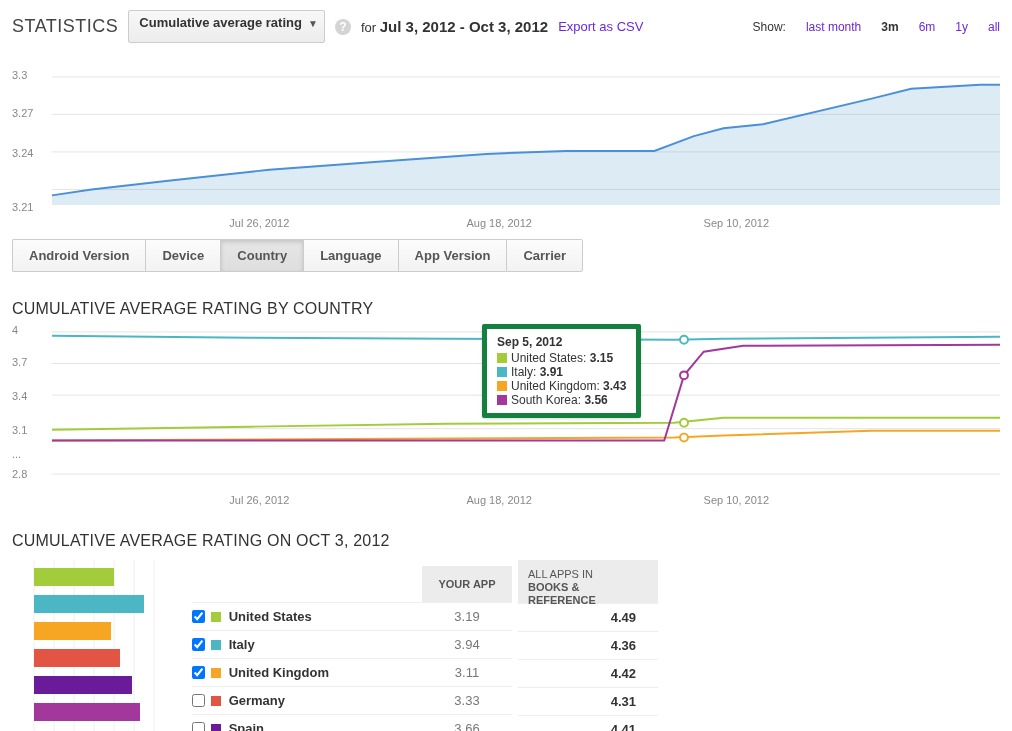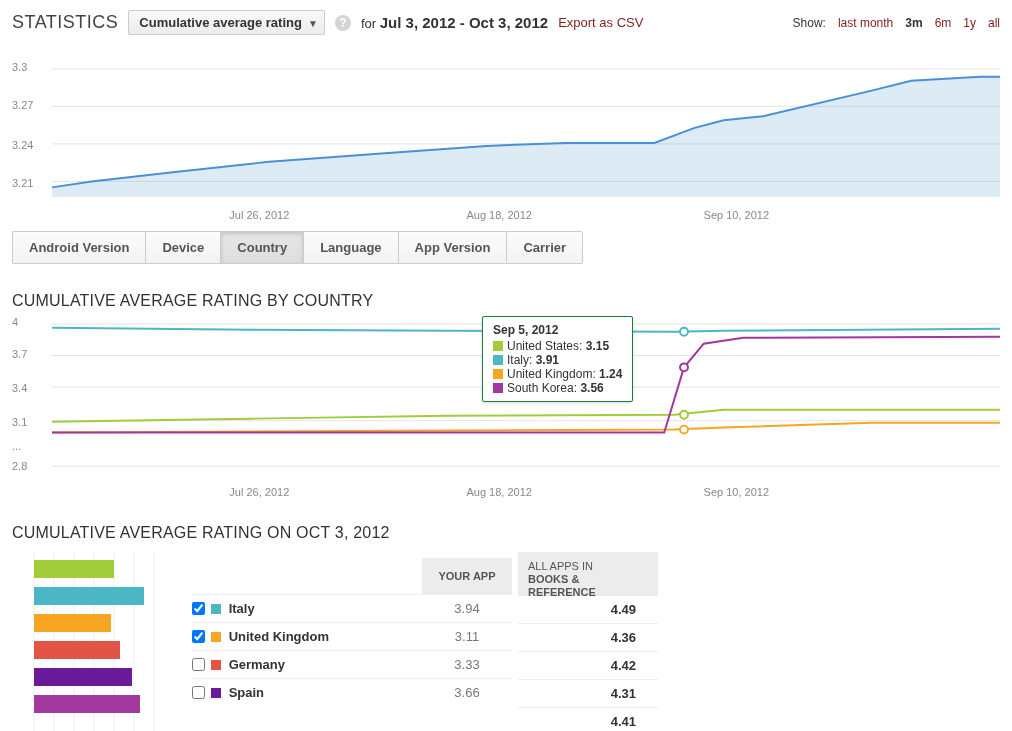--- a/index.html
+++ b/index.html
@@ -1,46 +1,46 @@
 <!DOCTYPE html>
 <html><head>
 <meta charset="utf-8">
 <style>
   html,body{margin:0;padding:0;font-family:Arial,Helvetica,sans-serif;font-size:13px;color:#333;background:#fff;}
   .wrap{width:1012px;padding:10px 12px 16px;box-sizing:border-box;}
   
   .hdr{display:flex;align-items:center;gap:10px;}
   .title{font-size:18px;font-weight:300;color:#444;letter-spacing:0.5px;}
-  .drop{border:1px solid #ccc;border-radius:2px;background:linear-gradient(#f8f8f8,#ececec);padding:4px 22px 4px 10px;font-weight:bold;position:relative;cursor:pointer;}
+  .drop{border:1px solid #ccc;border-radius:2px;background:linear-gradient(#f8f8f8,#ececec);padding:4px 22px 12px 10px;font-weight:bold;position:relative;cursor:pointer;}
   .drop .caret{position:absolute;right:6px;top:7px;font-size:10px;color:#555;}
   .help-icon{width:16px;height:16px;border-radius:50%;background:#d4d4d4;color:#fff;display:flex;align-items:center;justify-content:center;font-weight:bold;font-size:12px;}
   .range{font-size:15px;color:#333;font-weight:bold;}
-  .link{color:#7f1d1d;cursor:pointer;}
-  .rangepick{margin-left:auto;display:flex;align-items:center;gap:12px;font-size:12px;}
+  .link{color:#6d28d9;cursor:pointer;}
+  .rangepick{margin-left:auto;display:flex;align-items:center;gap:20px;font-size:12px;}
   .rangepick .sel{color:#333;font-weight:bold;}
   
   .chart1{position:relative;height:160px;margin-top:24px;}
   .chart1 svg{position:absolute;inset:0;}
   .ylbl{position:absolute;left:0;font-size:11px;color:#888;}
   .xlbl{position:absolute;bottom:-2px;font-size:11px;color:#888;}
   .plot1,.plot2{position:absolute;left:40px;right:0;top:0;bottom:20px;}
   .grid line{stroke:#e4e4e4;}
   
   .tabs{display:flex;margin-top:12px;}
   .tab{border:1px solid #ccc;border-right:none;padding:8px 16px;background:linear-gradient(#fcfcfc,#f2f2f2);font-weight:bold;color:#555;cursor:pointer;}
   .tab:last-child{border-right:1px solid #ccc;}
   .tab:first-child{border-radius:2px 0 0 2px;}
   .tab:last-child{border-radius:0 2px 2px 0;}
   .tab.active{background:linear-gradient(#e6e6e6,#dedede);box-shadow:inset 0 2px 4px rgba(0,0,0,0.15);text-align:center;}
   
   .sectitle{font-size:16px;font-weight:300;color:#333;margin:28px 0 6px;letter-spacing:0.2px;}
   
   .chart2{position:relative;height:180px;}
   
-  .tip{position:absolute;left:470px;top:0;background:#fff;border:1px solid #15803d;border-radius:2px;padding:6px 10px;font-size:12px;box-shadow:0 1px 3px rgba(0,0,0,0.15);}
+  .tip{position:absolute;left:470px;top:0;background:#fff;border:5px solid #15803d;border-radius:2px;padding:6px 10px;font-size:12px;box-shadow:0 1px 3px rgba(0,0,0,0.15);}
   .tip .date{font-weight:bold;margin-bottom:2px;}
   .sq{display:inline-block;width:10px;height:10px;margin-right:4px;vertical-align:-1px;}
   
   .snaprow{display:flex;align-items:flex-start;margin-top:10px;}
   .barbox{width:170px;height:190px;position:relative;}
   .barbox svg{position:absolute;inset:0;}
   .tablebox{flex:0 0 320px;margin-left:10px;}
   .colhead{display:flex;align-items:flex-end;height:42px;}
   .colhead .spacer{flex:1;}
   .colhead .cell{background:#ececec;width:90px;text-align:center;font-size:11px;color:#555;font-weight:bold;padding:12px 0;}
@@ -78,21 +78,21 @@
       <span class="link">6m</span>
       <span class="link">1y</span>
       <span class="link">all</span>
     </div>
   </div>
 
   <div class="chart1">
     <span class="ylbl" style="top:2px">3.3</span>
     <span class="ylbl" style="top:40px">3.27</span>
     <span class="ylbl" style="top:80px">3.24</span>
-    <span class="ylbl" style="top:118px">3.21</span>
+    <span class="ylbl" style="top:134px">3.21</span>
     <span class="xlbl" style="left:22%">Jul 26, 2012</span>
     <span class="xlbl" style="left:46%">Aug 18, 2012</span>
     <span class="xlbl" style="left:70%">Sep 10, 2012</span>
     <div class="plot1">
       <svg viewBox="0 0 960 140" preserveAspectRatio="none">
         <g class="grid">
           <line x1="0" y1="10" x2="960" y2="10"></line>
           <line x1="0" y1="48" x2="960" y2="48"></line>
           <line x1="0" y1="86" x2="960" y2="86"></line>
           <line x1="0" y1="124" x2="960" y2="124"></line>
@@ -145,21 +145,21 @@
         <circle class="marker" cx="640" cy="52" r="4" stroke="#a2379c"></circle>
         <circle class="marker" cx="640" cy="100" r="4" stroke="#a2cc3a"></circle>
         <circle class="marker" cx="640" cy="115" r="4" stroke="#f6a623"></circle>
       </svg>
     </div>
 
     <div class="tip">
       <div class="date">Sep 5, 2012</div>
       <div><span class="sq" style="background:#a2cc3a"></span><span>United States:</span> <b>3.15</b></div>
       <div><span class="sq" style="background:#4bb7c5"></span><span>Italy:</span> <b>3.91</b></div>
-      <div><span class="sq" style="background:#f6a623"></span><span>United Kingdom:</span> <b>1.24</b></div>
+      <div><span class="sq" style="background:#f6a623"></span><span>United Kingdom:</span> <b>3.43</b></div>
       <div><span class="sq" style="background:#a2379c"></span><span>South Korea:</span> <b>3.56</b></div>
     </div>
   </div>
 
   <div class="sectitle">CUMULATIVE AVERAGE RATING ON OCT 3, 2012</div>
   <div class="snaprow">
 
     <div class="barbox">
       <svg viewBox="0 0 170 190">
         <g stroke="#eee">
@@ -179,20 +179,21 @@
         <rect x="22" y="143" width="106" height="18" fill="#a2379c"></rect>
       </svg>
     </div>
 
     <div class="tablebox">
       <div class="colhead">
         <div class="spacer"></div>
         <div class="cell">YOUR APP</div>
       </div>
       <div class="rows" id="snaprows">
+          <div class="r"><input type="checkbox" checked="" style=""><span class="sq" style="background:#a2cc3a"></span>&nbsp;<span class="name">United States</span><span class="val">3.19</span></div>
           <div class="r"><input type="checkbox" checked="" style=""><span class="sq" style="background:#4bb7c5"></span>&nbsp;<span class="name">Italy</span><span class="val">3.94</span></div>
           <div class="r"><input type="checkbox" checked="" style=""><span class="sq" style="background:#f6a623"></span>&nbsp;<span class="name">United Kingdom</span><span class="val">3.11</span></div>
           <div class="r"><input type="checkbox" style=""><span class="sq" style="background:#e25545"></span>&nbsp;<span class="name">Germany</span><span class="val">3.33</span></div>
           <div class="r"><input type="checkbox" style=""><span class="sq" style="background:#6a1b9a"></span>&nbsp;<span class="name">Spain</span><span class="val">3.66</span></div>
         </div>
     </div>
 
     <div class="compbox">
       <div class="h">
         <span>ALL APPS IN</span><br><b>BOOKS &amp; REFERENCE</b>

